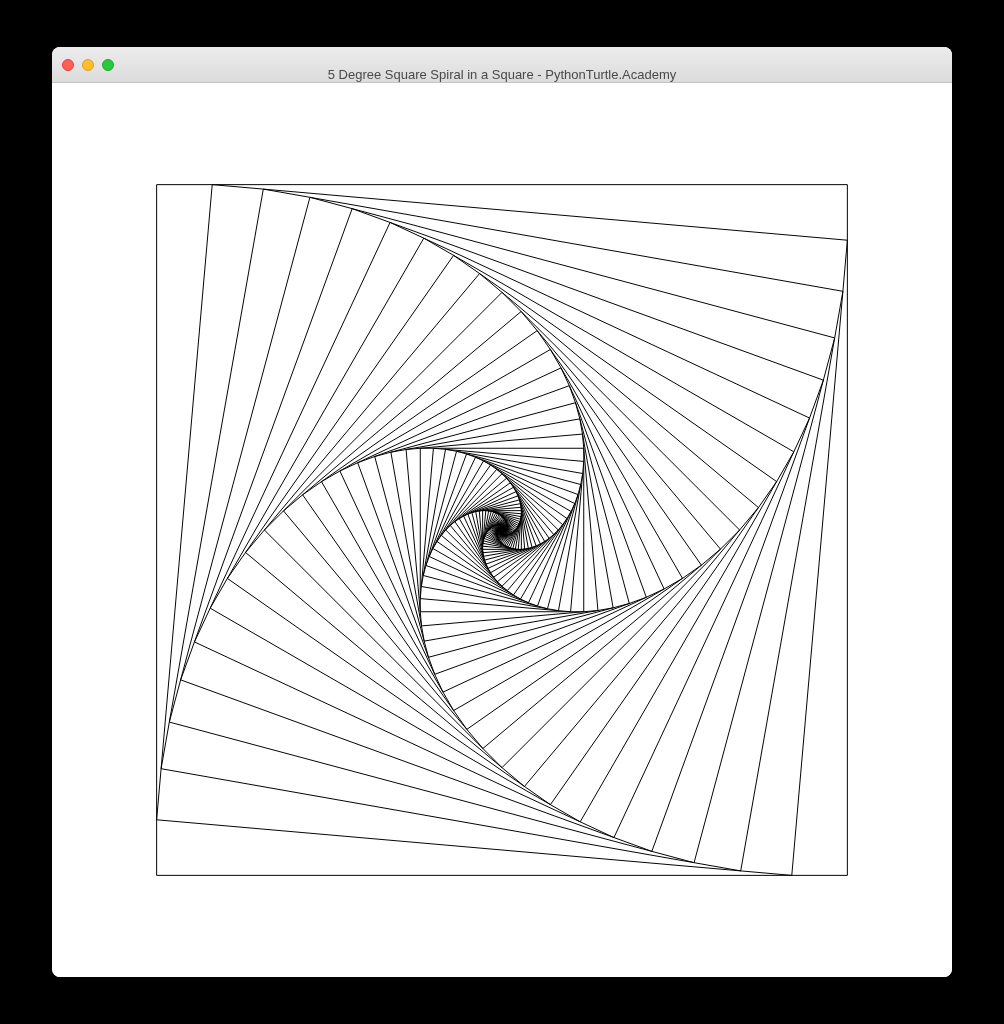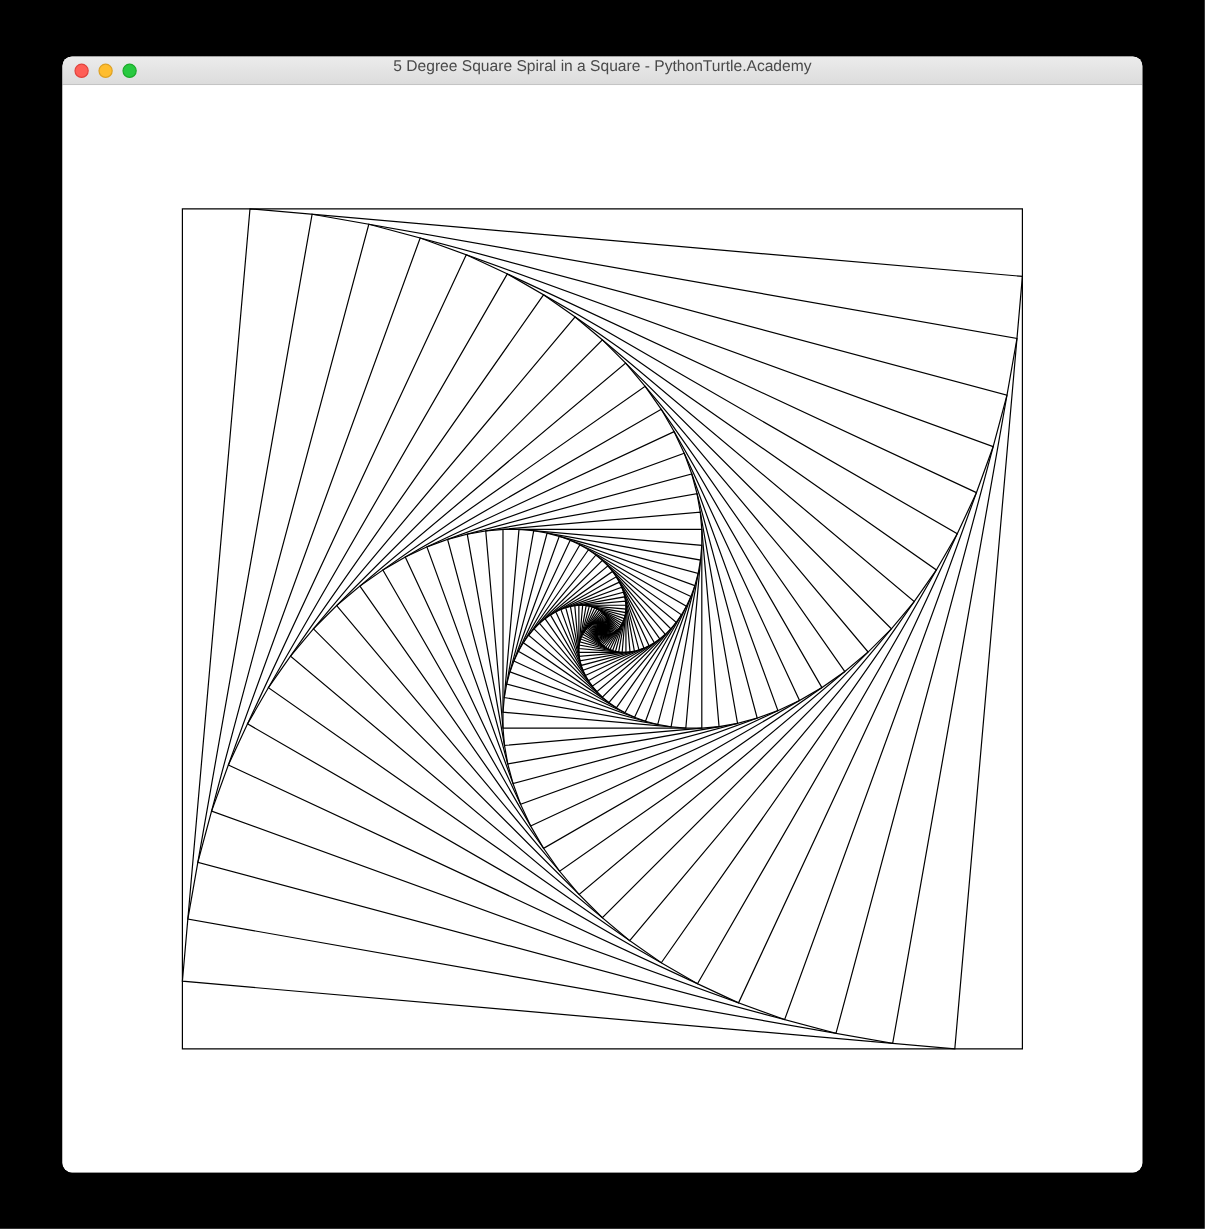--- a/index.html
+++ b/index.html
@@ -16,25 +16,25 @@
       width: 900px;
       height: 930px;
       background: #fff;
       border-radius: 8px;
       box-shadow: 0 20px 60px rgba(0,0,0,0.5);
       overflow: hidden;
       display: flex;
       flex-direction: column;
     }
     .titlebar {
-      height: 24px;
+      height: 36px;
       background: linear-gradient(#ececec, #dcdcdc);
       border-bottom: 1px solid #c4c4c4;
       display: flex;
-      align-items: flex-start;
+      align-items: flex-end;
       position: relative;
       flex-shrink: 0;
     }
     .traffic-lights {
       display: flex;
       gap: 8px;
       position: absolute;
       left: 10px;
       top: 50%;
       transform: translateY(-50%);

